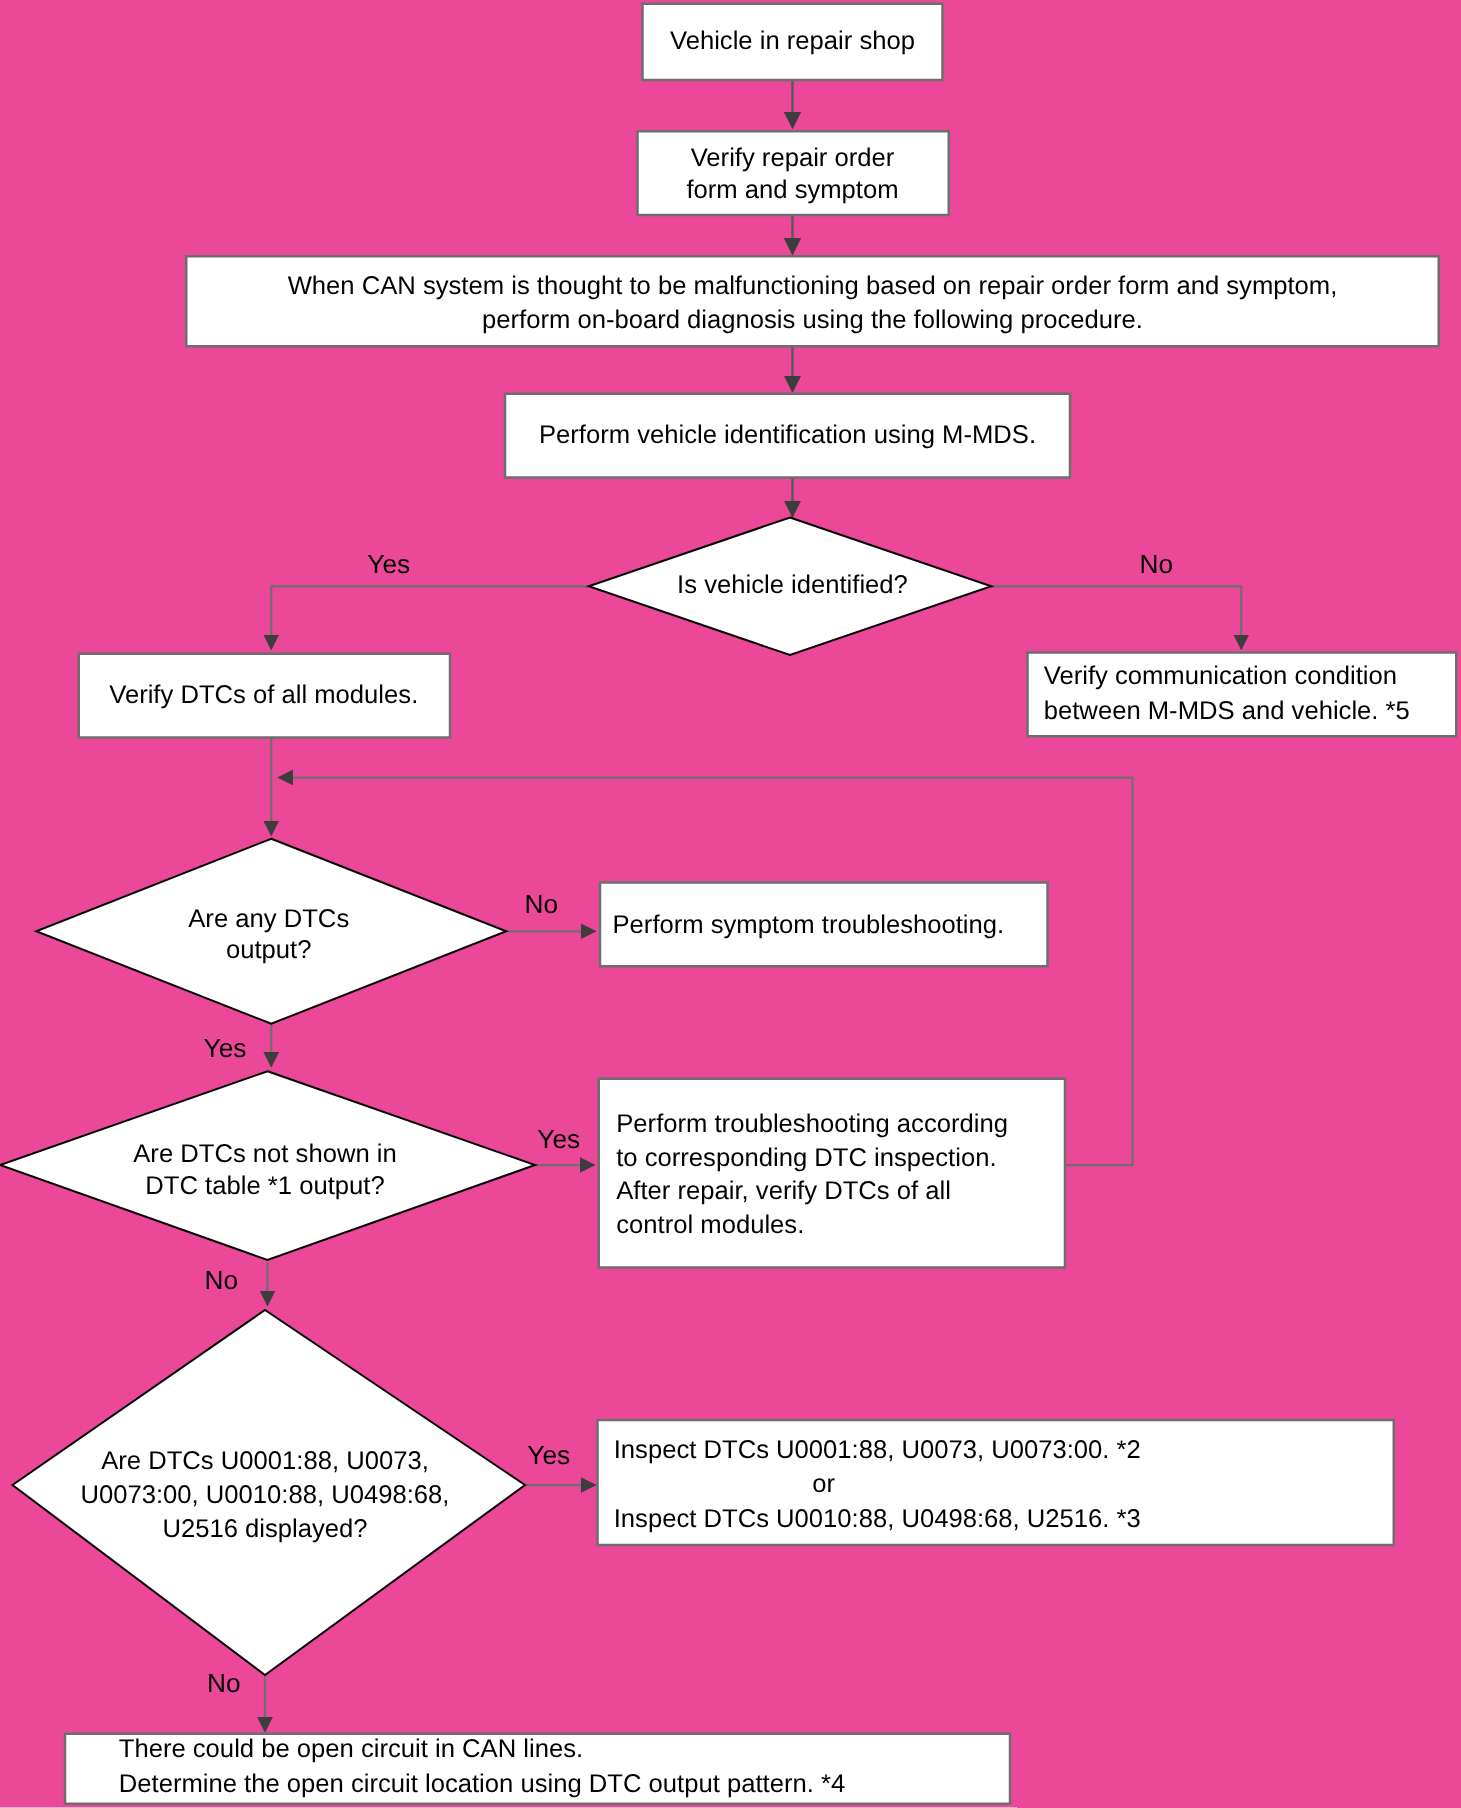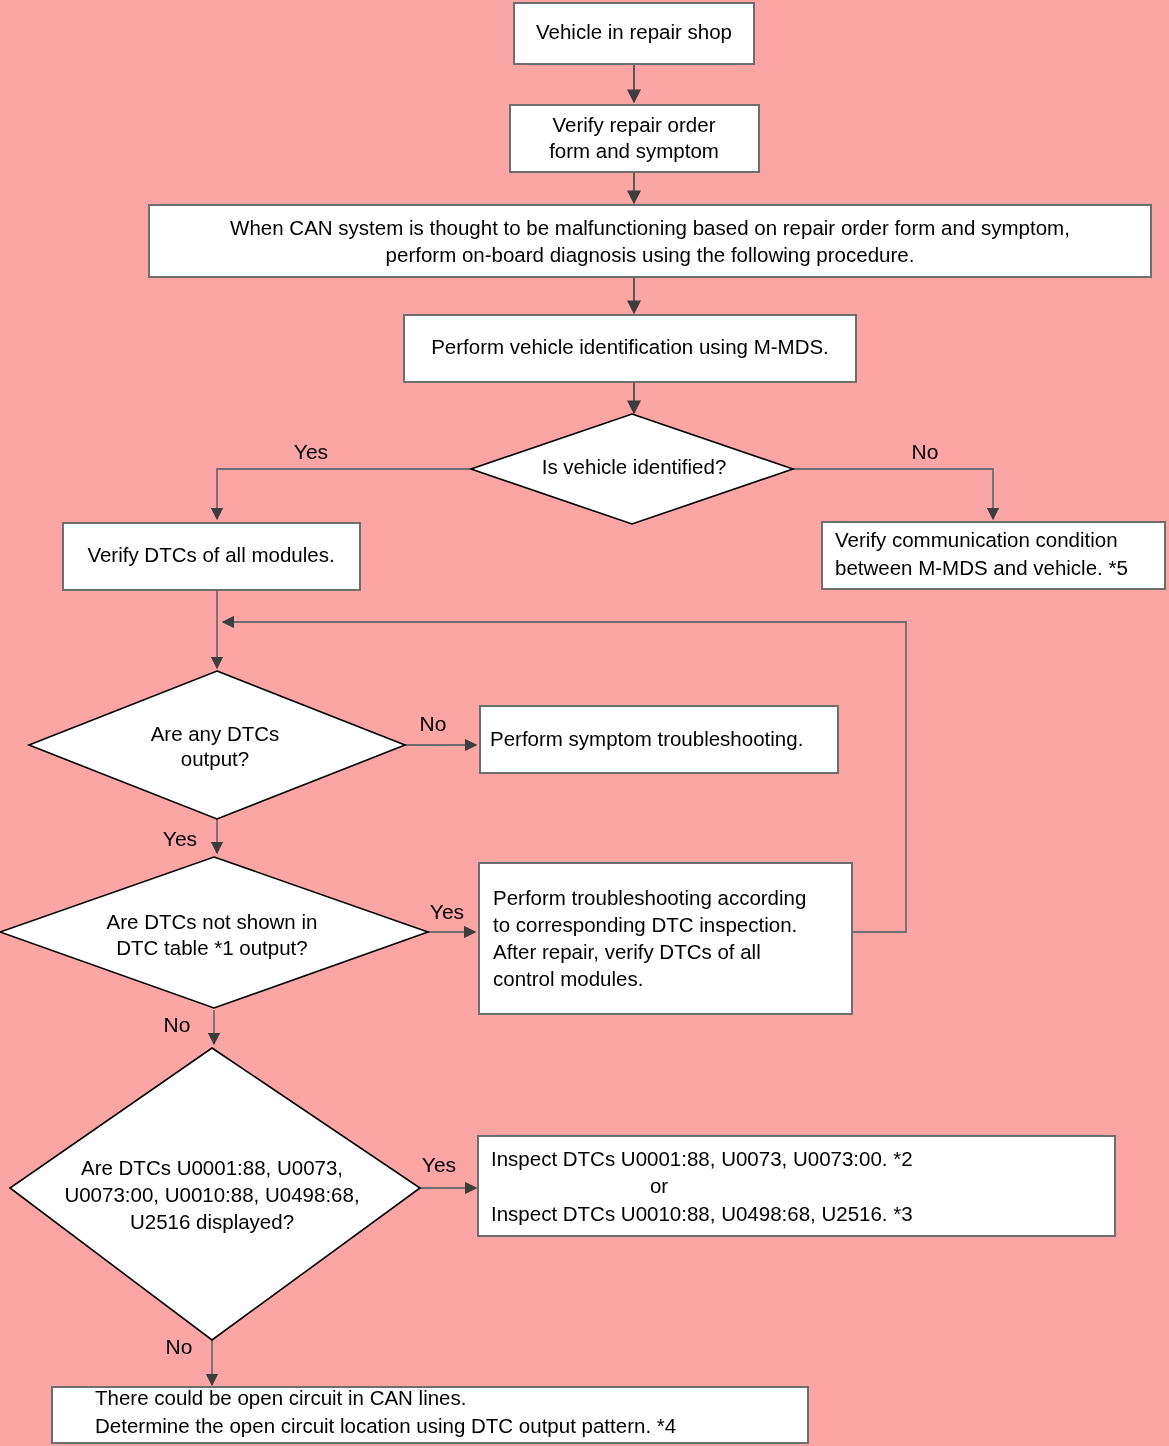--- a/index.html
+++ b/index.html
@@ -10,21 +10,21 @@
   body {
     width: 1169px;
     height: 1446px;
     font-family: "Liberation Sans", sans-serif;
     overflow: hidden;
   }
   #flowchart-root {
     position: relative;
     width: 1169px;
     height: 1446px;
-    background: #fca5a5;
+    background: #ec4899;
   }
   svg.flow-canvas {
     position: absolute;
     top: 0;
     left: 0;
     width: 1169px;
     height: 1446px;
   }
   .node-rect {
     fill: #ffffff;

